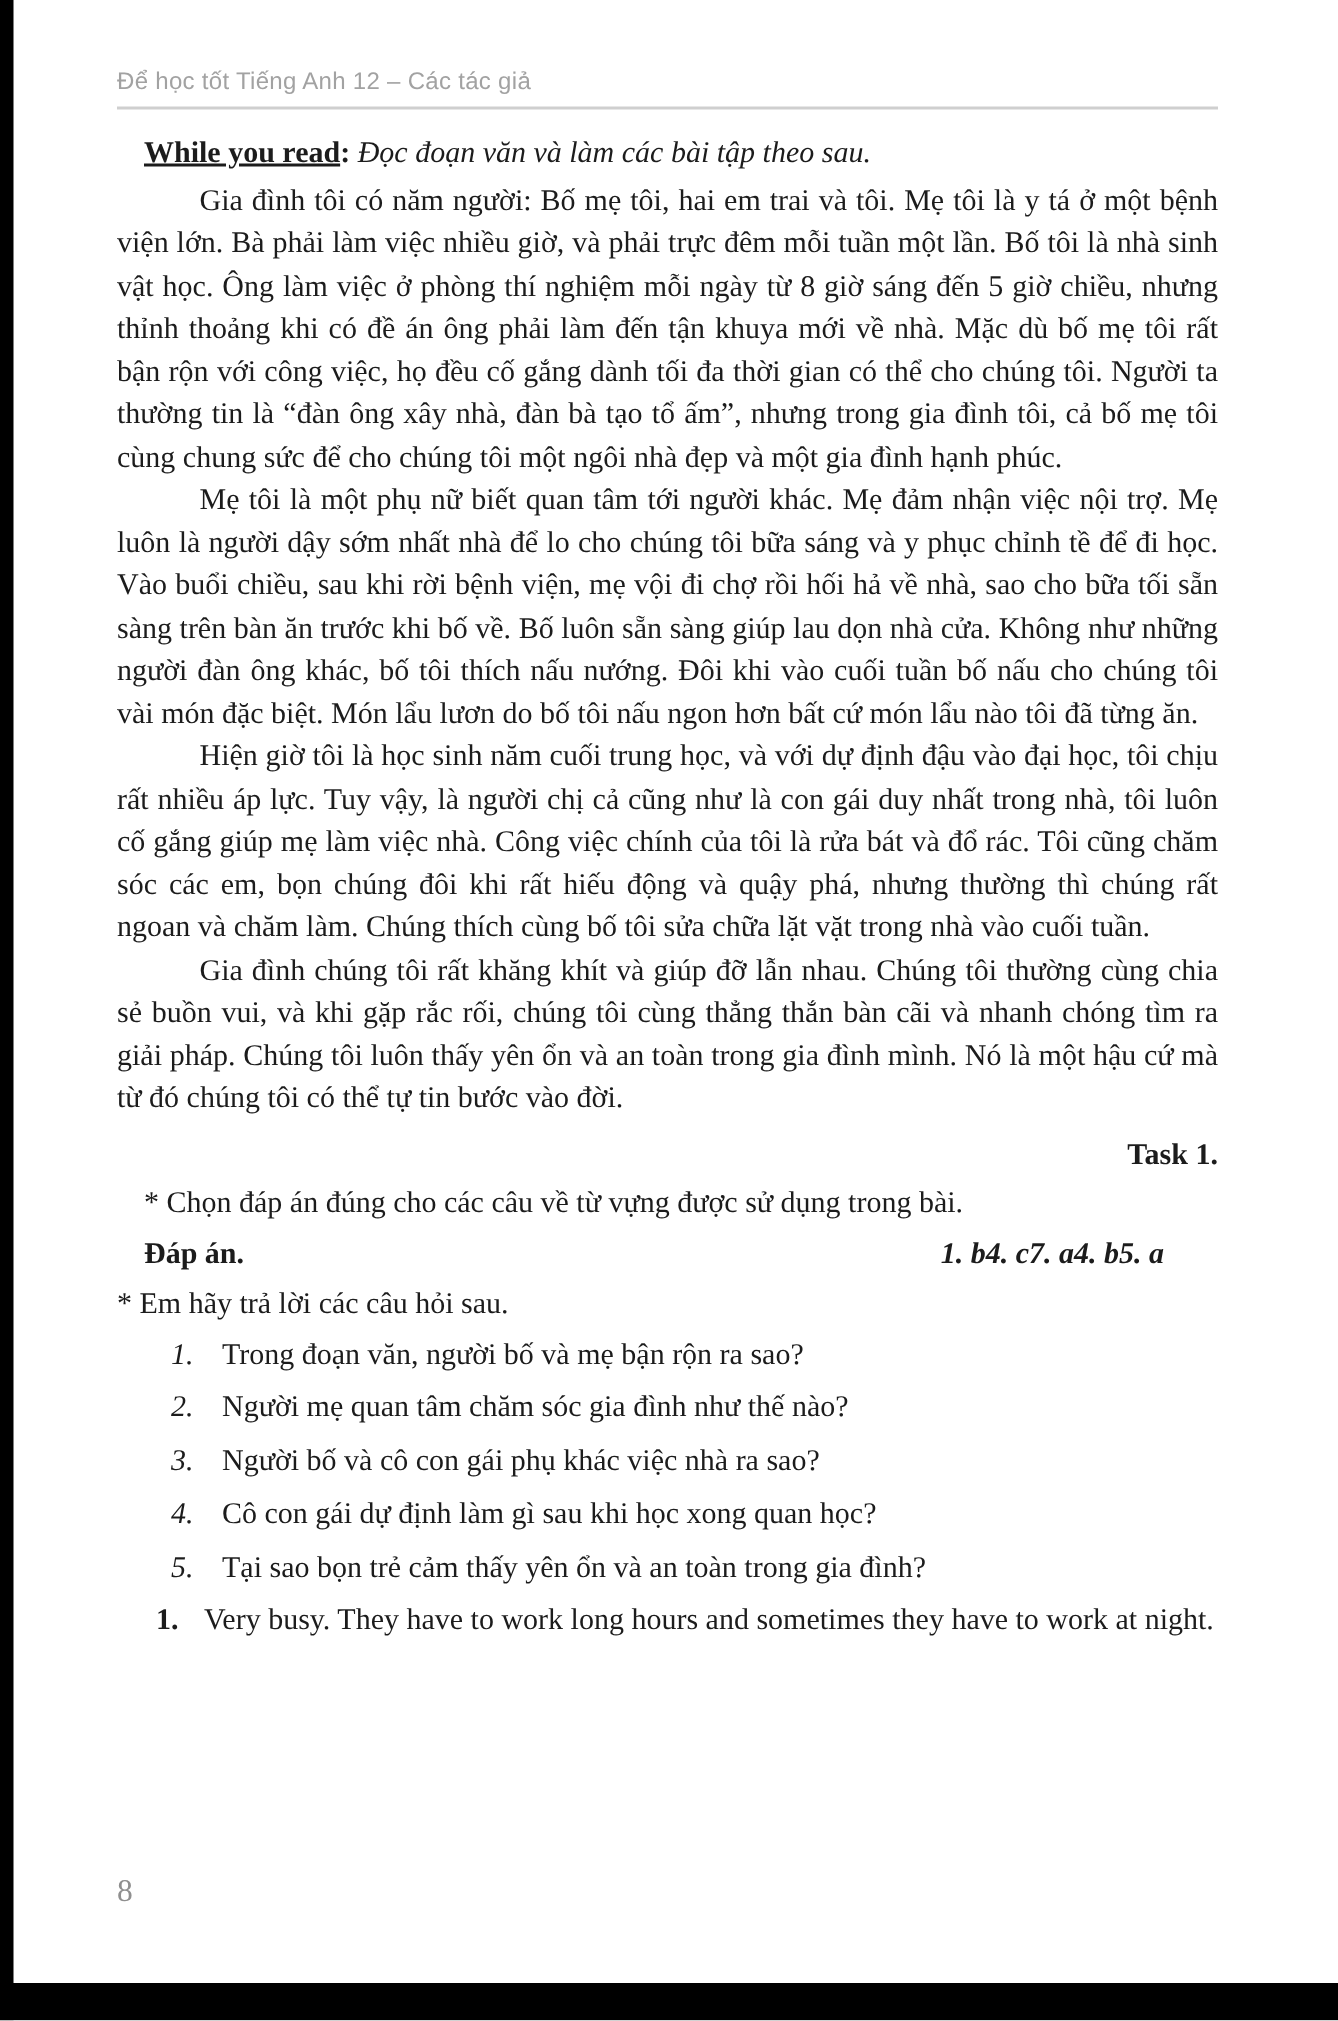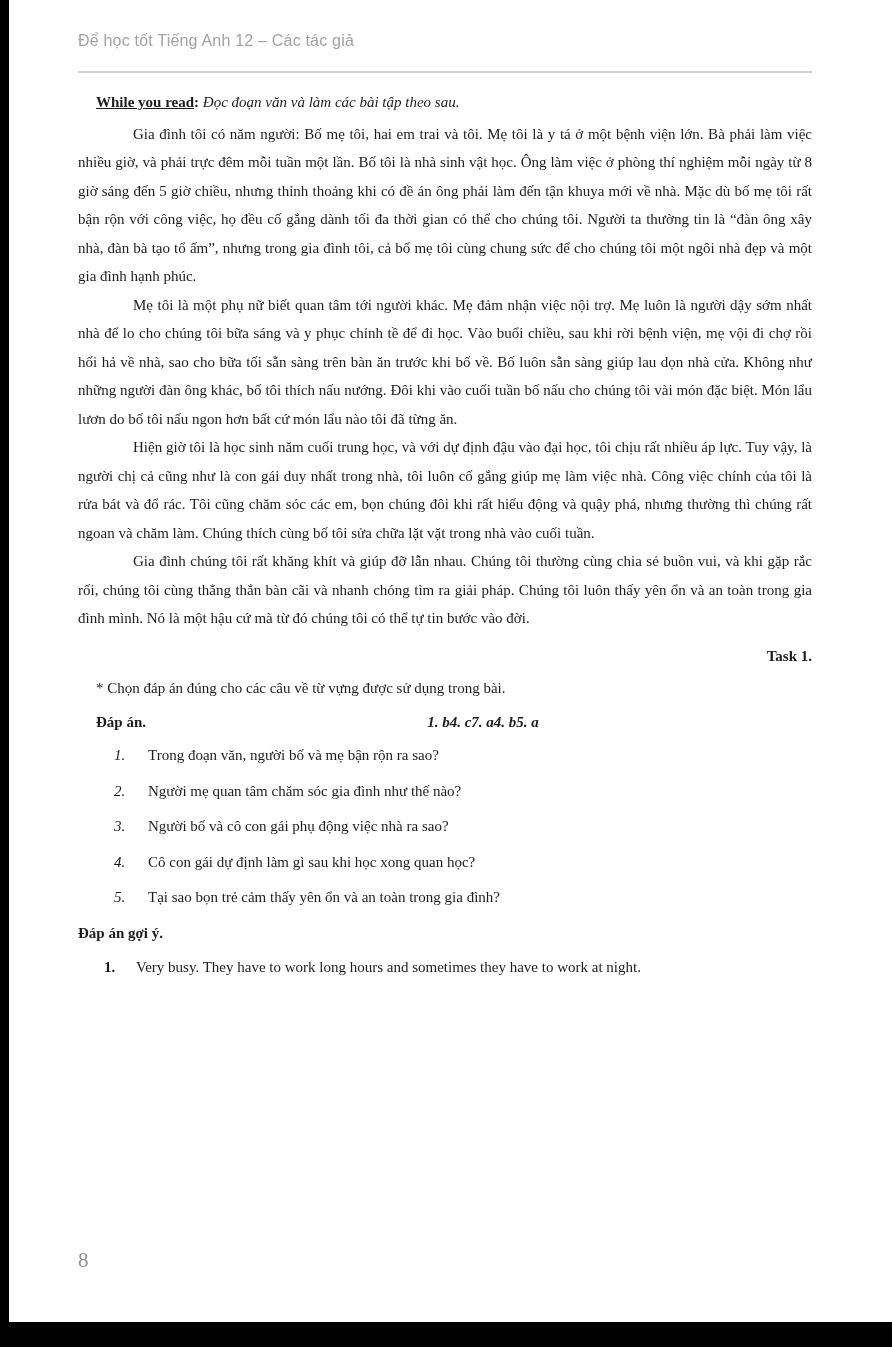--- a/index.html
+++ b/index.html
@@ -24,39 +24,39 @@
   }
   .scan-edge-bottom {
     position: absolute;
     left: 0; bottom: 0;
     width: 100%; height: 25px;
     background: #000000;
   }
 
   .running-header {
     position: absolute;
-    left: 78px; top: 32px;
+    left: 78px; top: 46px;
     width: 734px;
     font-family: "Liberation Sans", sans-serif;
     font-size: 16px;
     color: #a2a2a2;
     letter-spacing: 0.2px;
   }
   .header-rule {
     position: absolute;
     left: 78px; top: 71px;
     width: 734px;
     border-top: 2px solid #cfcfcf;
   }
 
   .content {
     position: absolute;
     left: 78px; top: 88px;
     width: 734px;
-    font-size: 15px;
+    font-size: 20px;
     line-height: 28.5px;
   }
 
   .b { font-weight: bold; }
   .i { font-style: italic; }
   .u { text-decoration: underline; }
 
   .section-line {
     padding-left: 18px;
     margin-bottom: 3px;
@@ -84,21 +84,21 @@
     margin: 2px 0 5px 0;
   }
   .ans-label {
     font-weight: bold;
     padding-left: 18px;
     white-space: nowrap;
   }
   .ans-items {
     flex: 1;
     display: flex;
-    justify-content: center;
+    justify-content: flex-end;
     margin-left: 44px;
     margin-right: 36px;
   }
   .ans-item {
     font-style: italic;
     font-weight: bold;
     white-space: nowrap;
   }
 
   .qa-list {
@@ -169,45 +169,45 @@
       <span class="ans-label">Đáp án.</span>
       <span class="ans-items">
         <span class="ans-item">1. b</span>
         <span class="ans-item">4. c</span>
         <span class="ans-item">7. a</span>
         <span class="ans-item">4. b</span>
         <span class="ans-item">5. a</span>
       </span>
     </div>
 
+    <p class="instruction">* Em hãy trả lời các câu hỏi sau.</p>
 
     <div class="qa-list">
       <div class="qa-item">
         <span class="qa-num">1.</span>
         <span class="qa-text">Trong đoạn văn, người bố và mẹ bận rộn ra sao?</span>
       </div>
       <div class="qa-item">
         <span class="qa-num">2.</span>
         <span class="qa-text">Người mẹ quan tâm chăm sóc gia đình như thế nào?</span>
       </div>
       <div class="qa-item">
         <span class="qa-num">3.</span>
-        <span class="qa-text">Người bố và cô con gái phụ động việc nhà ra sao?</span>
+        <span class="qa-text">Người bố và cô con gái phụ khác việc nhà ra sao?</span>
       </div>
       <div class="qa-item">
         <span class="qa-num">4.</span>
         <span class="qa-text">Cô con gái dự định làm gì sau khi học xong quan học?</span>
       </div>
       <div class="qa-item">
         <span class="qa-num">5.</span>
         <span class="qa-text">Tại sao bọn trẻ cảm thấy yên ổn và an toàn trong gia đình?</span>
       </div>
     </div>
 
-    <p class="key-heading">Đáp án gợi ý.</p>
 
     <div class="key-item">
       <span class="key-num">1.</span>
       <span class="key-text">Very busy. They have to work long hours and sometimes they have to work at night.</span>
     </div>
 
   </div>
 
   <div class="page-number">8</div>
 

